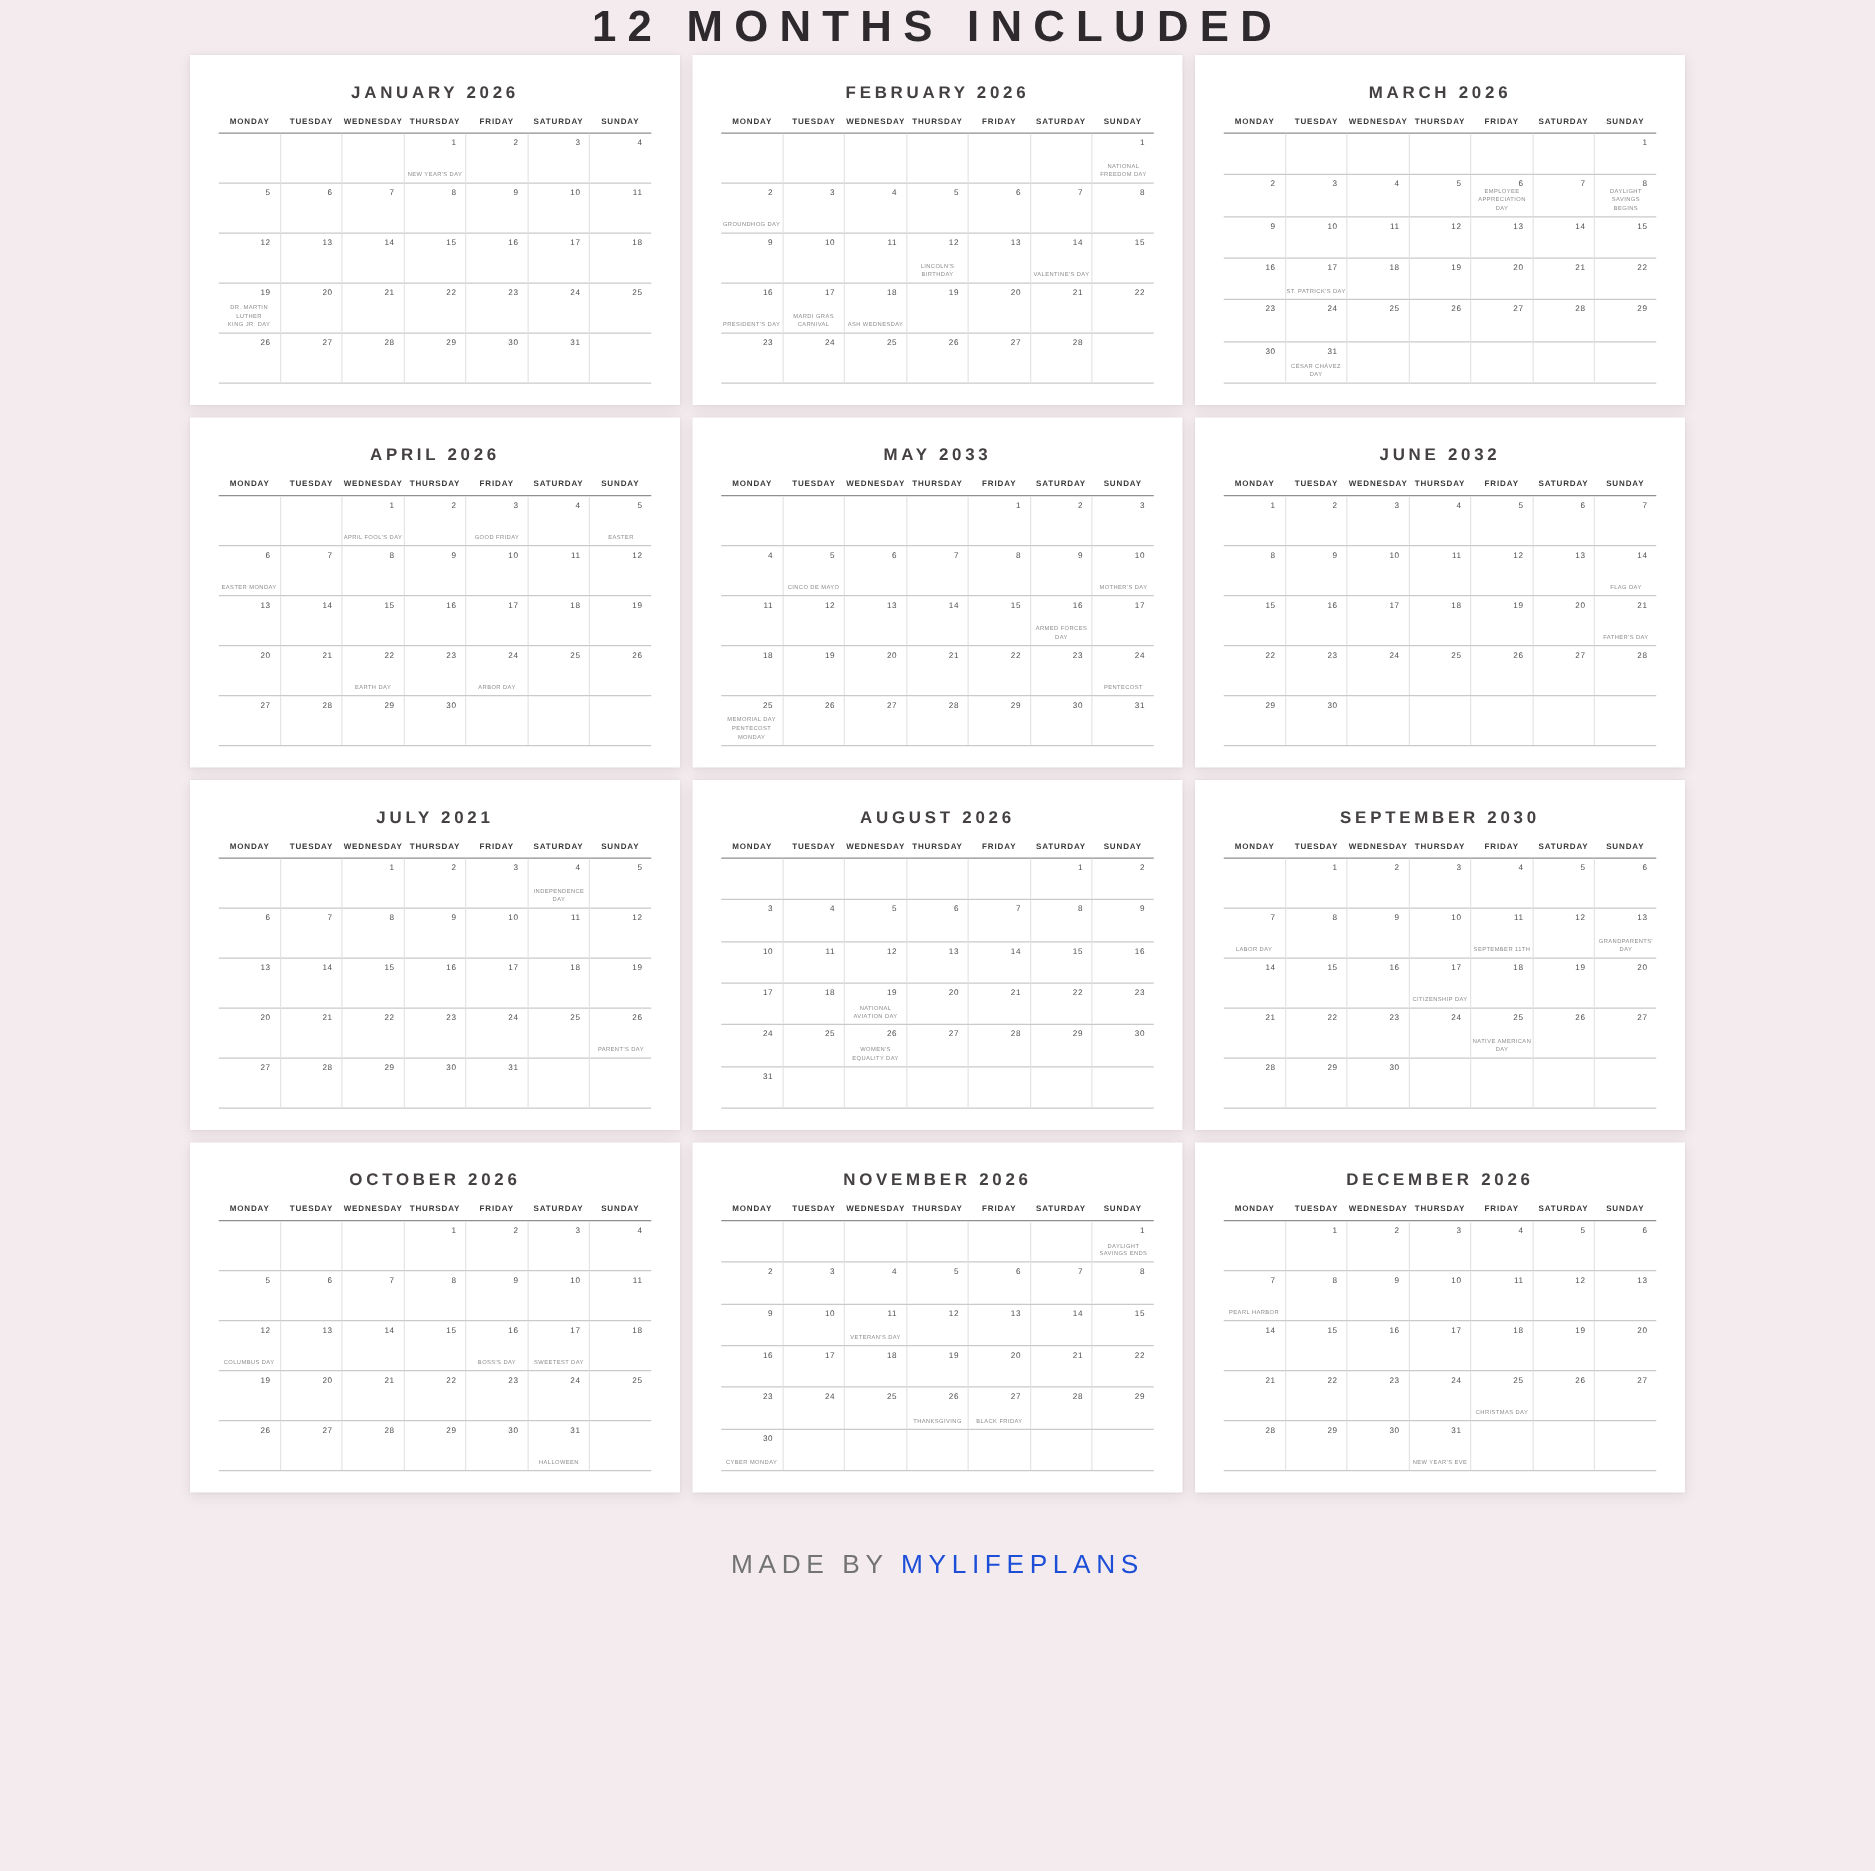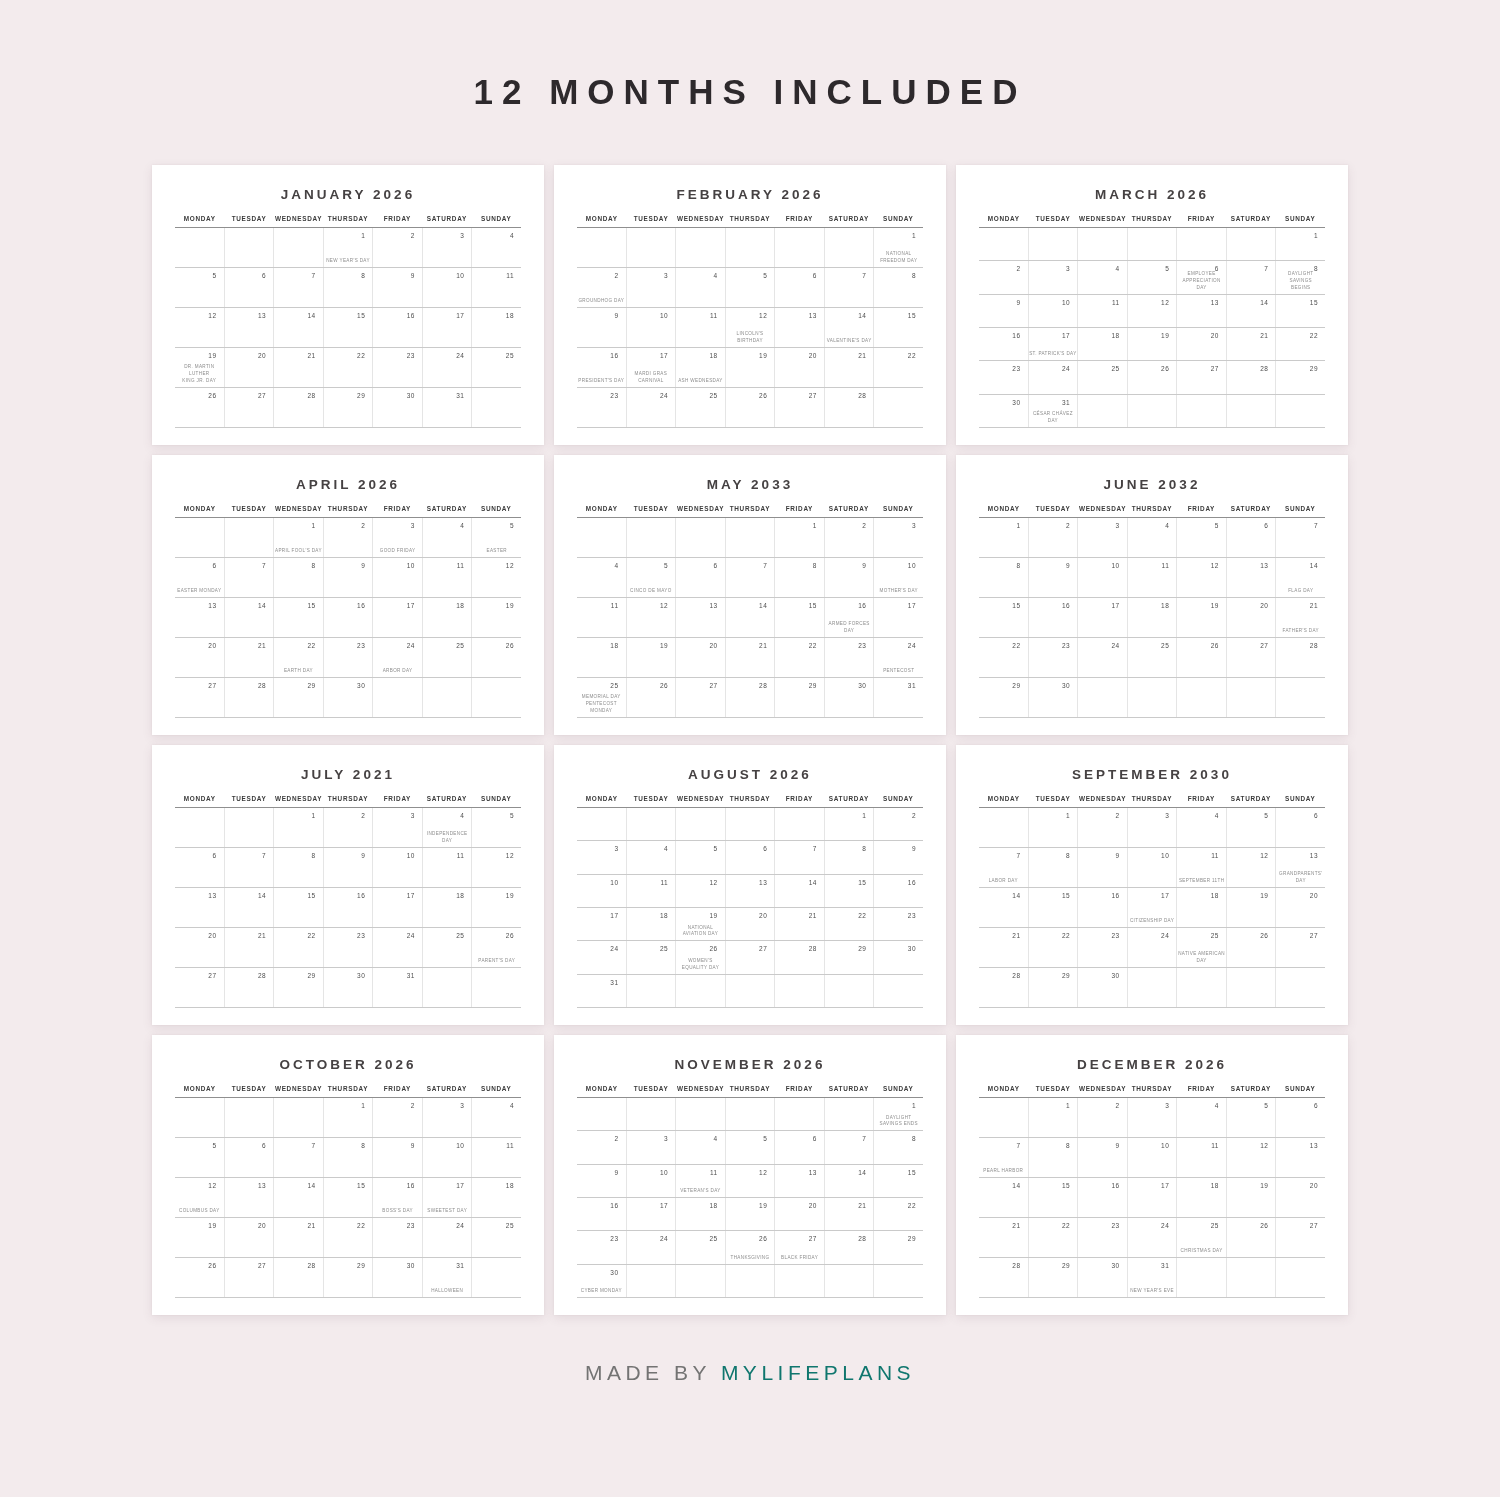--- a/index.html
+++ b/index.html
@@ -3,30 +3,28 @@
 <meta charset="utf-8">
 <style>
   * { margin: 0; padding: 0; box-sizing: border-box; }
   html, body {
     width: 1500px; height: 1497px;
     background: #f3ebed;
     font-family: "Liberation Sans", sans-serif;
     overflow: hidden;
   }
   .page-title {
-    padding-top: 70px;
     text-align: center;
     font-size: 35px;
     font-weight: bold;
     letter-spacing: 9px;
     color: #2d292c;
     line-height: 44px;
   }
   .months-grid {
-    margin-top: 51px;
     display: grid;
     grid-template-columns: repeat(3, 392px);
     column-gap: 32px;
     row-gap: 28px;
     justify-content: center;
     gap: 10px;
   }
   .month-card {
     width: 392px; height: 280px;
     background: #ffffff;
@@ -91,21 +89,21 @@
     white-space: pre-line;
     text-transform: uppercase;
   }
   .footer {
     margin-top: 46px;
     text-align: center;
     font-size: 21px;
     letter-spacing: 4.5px;
   }
   .footer .made-by { color: #737373; }
-  .footer .brand  { color: #0f766e; }
+  .footer .brand  { color: #1d4ed8; }
 </style>
 </head>
 <body>
 
 <div class="page-title">12 MONTHS INCLUDED</div>
 
 <div class="months-grid">
     <div class="month-card">
       <div class="month-title">JANUARY 2026</div>
       <div class="weekday-row">

